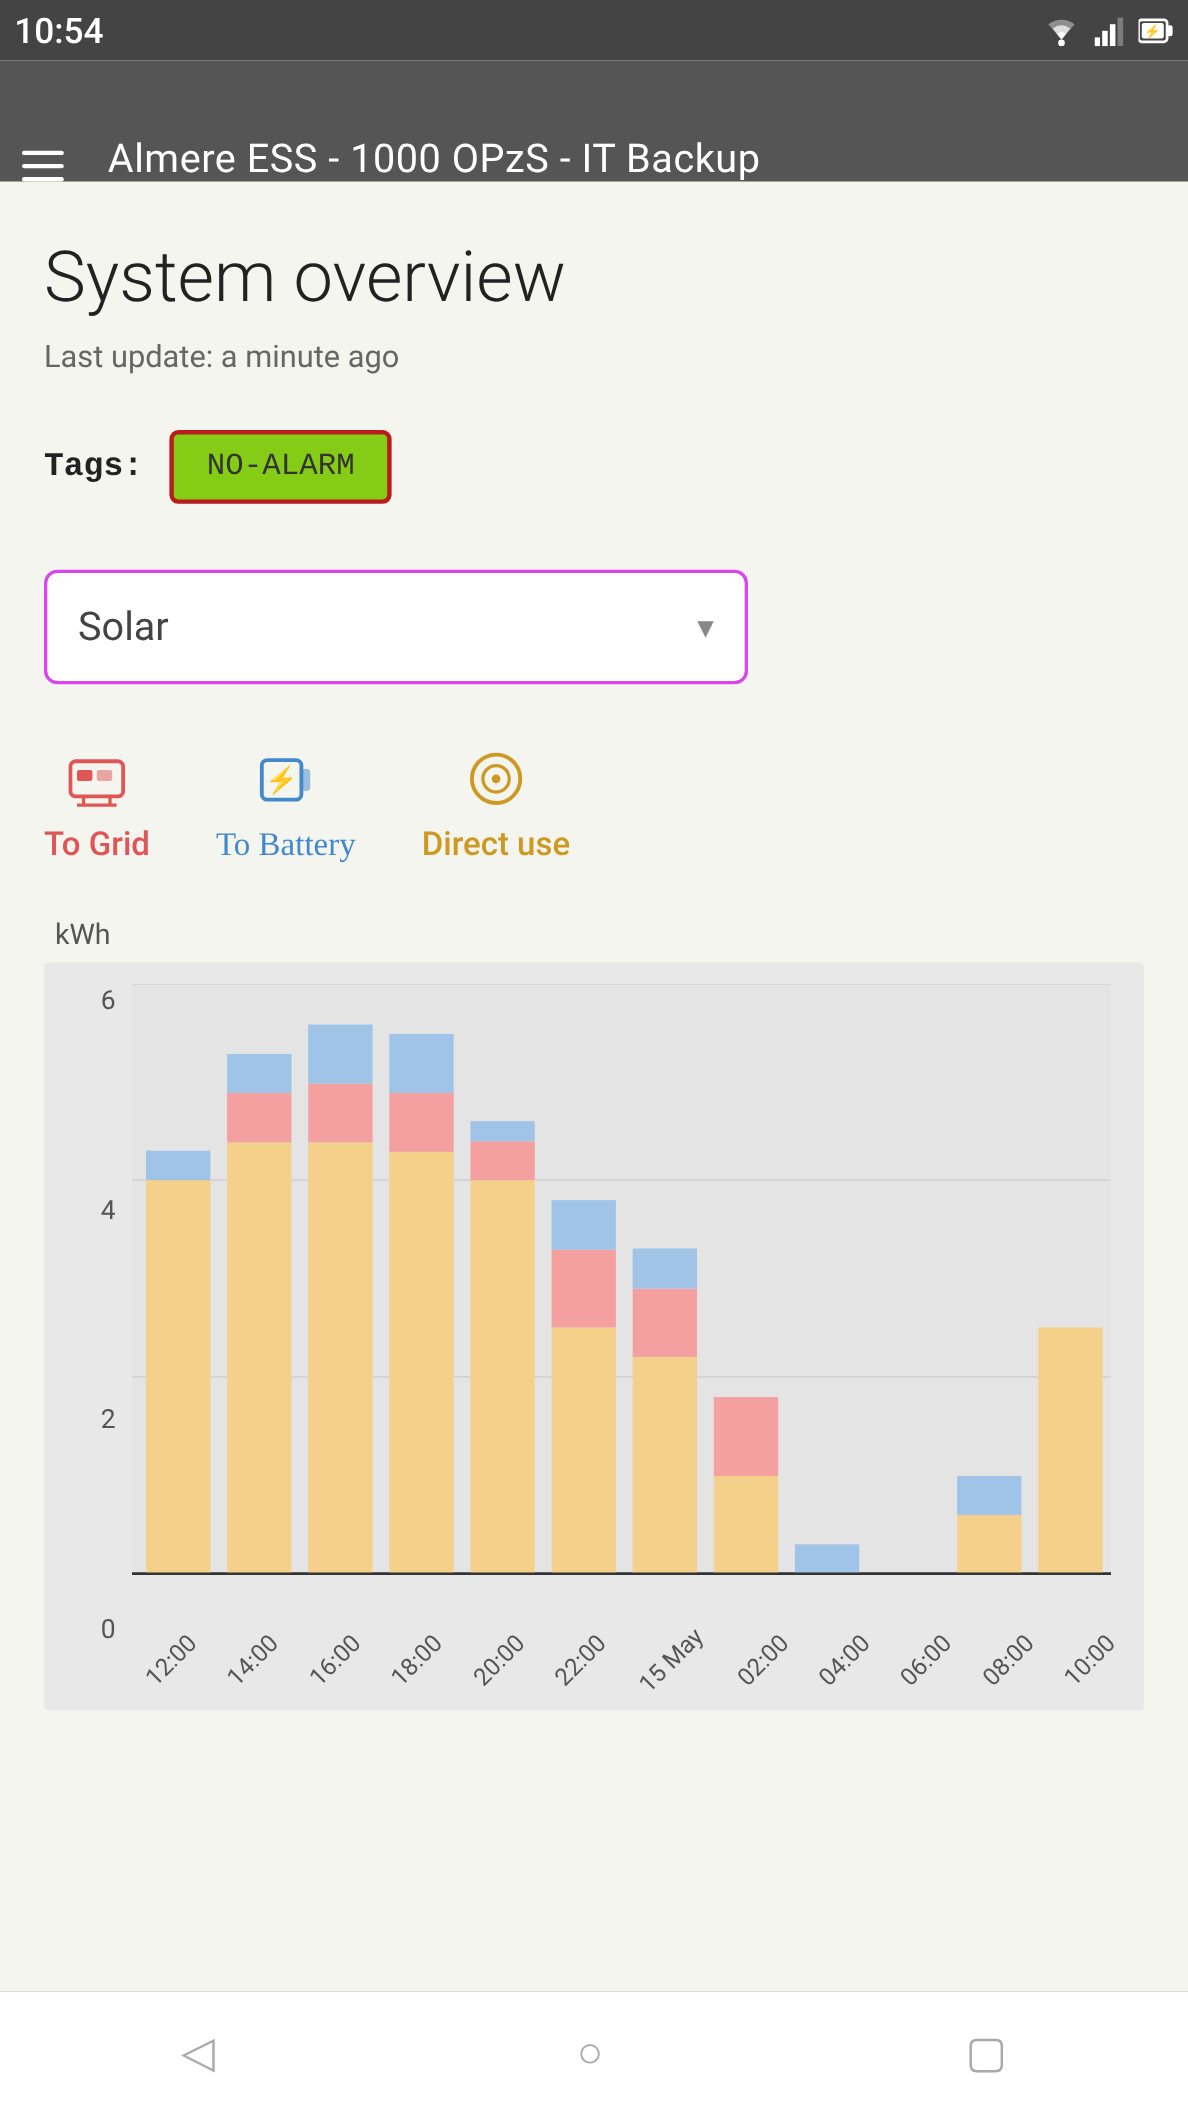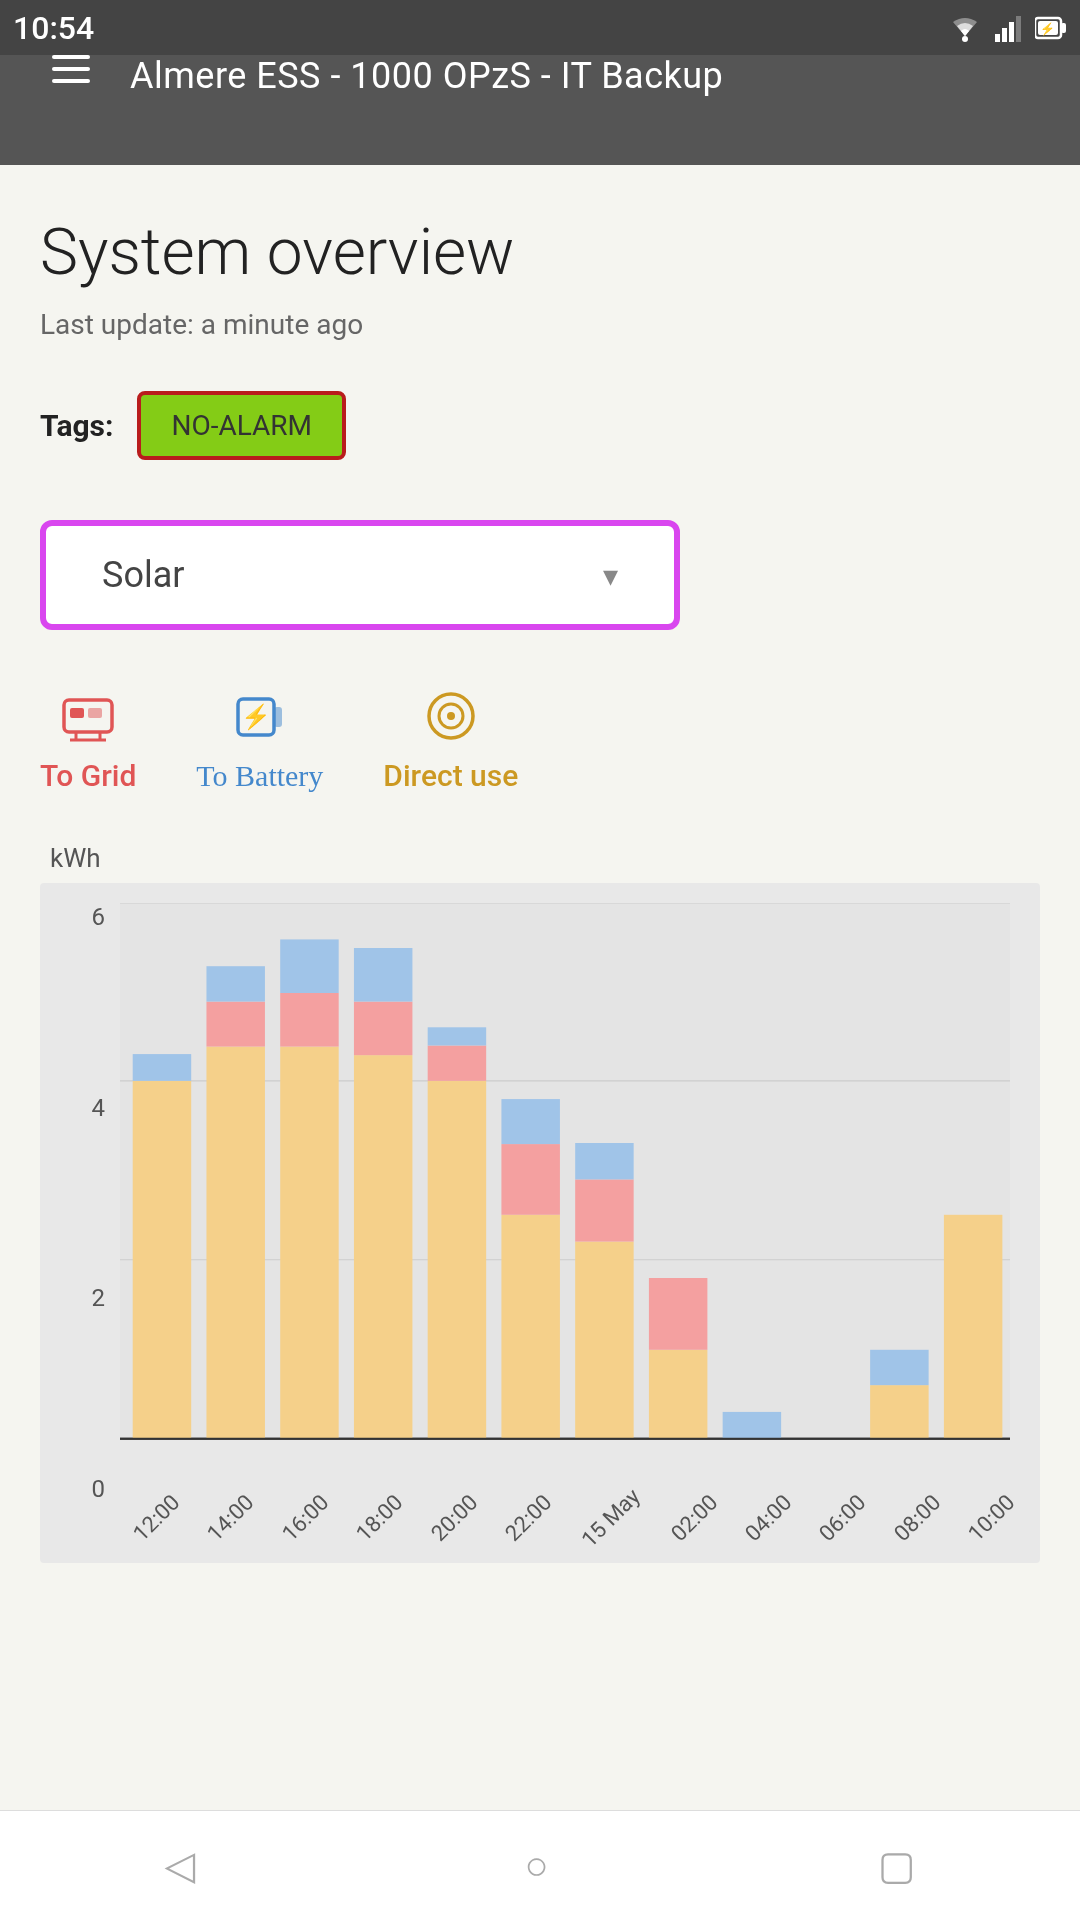--- a/index.html
+++ b/index.html
@@ -34,22 +34,22 @@
     .status-icons svg {
       fill: white;
     }
 
     
     .app-bar {
       background: #555;
       color: #fff;
       height: 110px;
       display: flex;
-      align-items: flex-start;
-      padding: 0 52px;
+      align-items: flex-end;
+      padding: 0 20px;
       gap: 40px;
     }
     .hamburger {
       display: flex;
       flex-direction: column;
       gap: 8px;
       cursor: pointer;
     }
     .hamburger span {
       display: block;
@@ -80,44 +80,45 @@
       font-size: 28px;
       color: #666;
       margin-bottom: 50px;
     }
 
     .tags-row {
       display: flex;
       align-items: center;
       gap: 24px;
       margin-bottom: 60px;
+      font-family: Liberation Mono, monospace;
     }
     .tags-label {
       font-size: 30px;
       font-weight: 700;
       color: #222;
     }
     .tag-badge {
       border: 4px solid #b91c1c;
       border-radius: 8px;
       padding: 14px 30px;
       font-size: 28px;
       color: #333;
       background: #84cc16;
     }
 
     
     .dropdown {
-      border: 6px solid #d946ef;
+      border: 3px solid #d946ef;
       border-radius: 12px;
       background: #fff;
       display: flex;
       align-items: center;
       justify-content: space-between;
-      padding: 28px 56px;
+      padding: 28px 28px;
       width: 640px;
       margin-bottom: 60px;
       cursor: pointer;
     }
     .dropdown-label {
       font-size: 36px;
       color: #444;
     }
     .dropdown-arrow {
       font-size: 30px;

